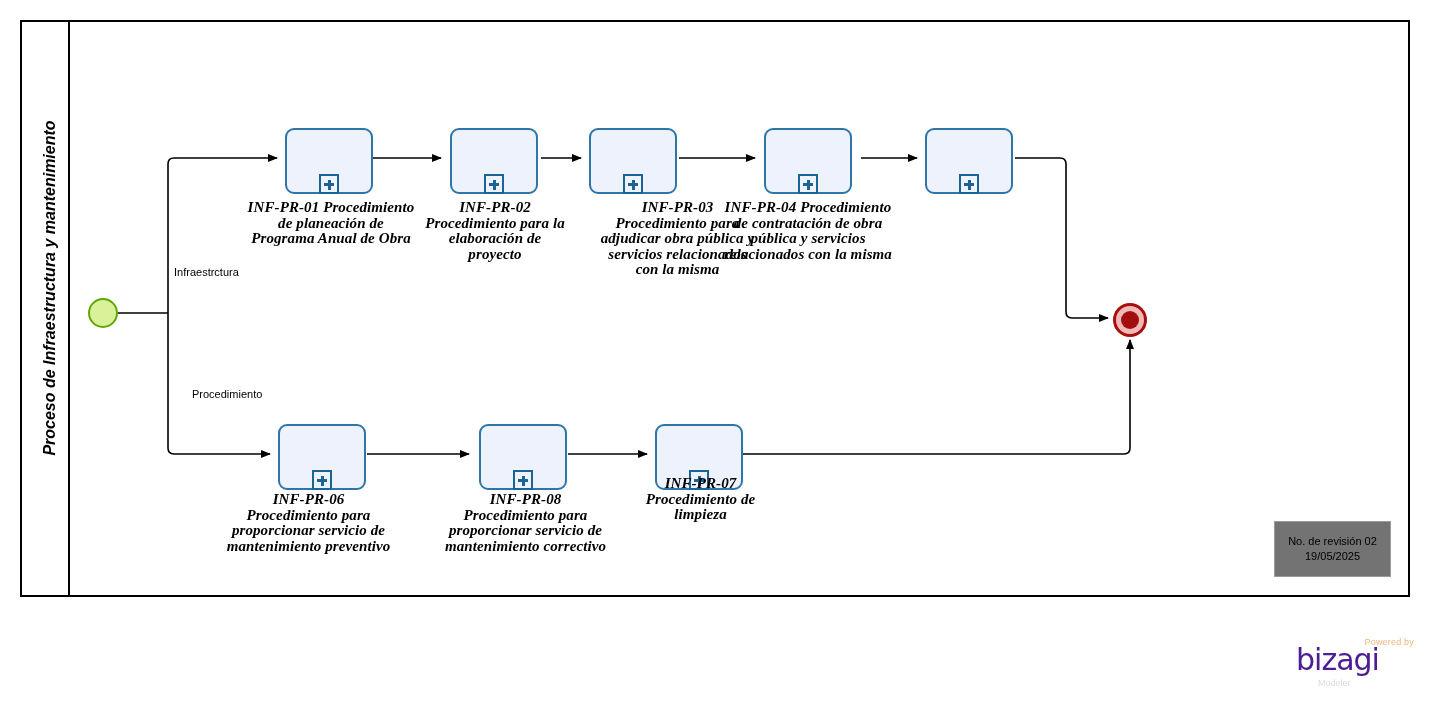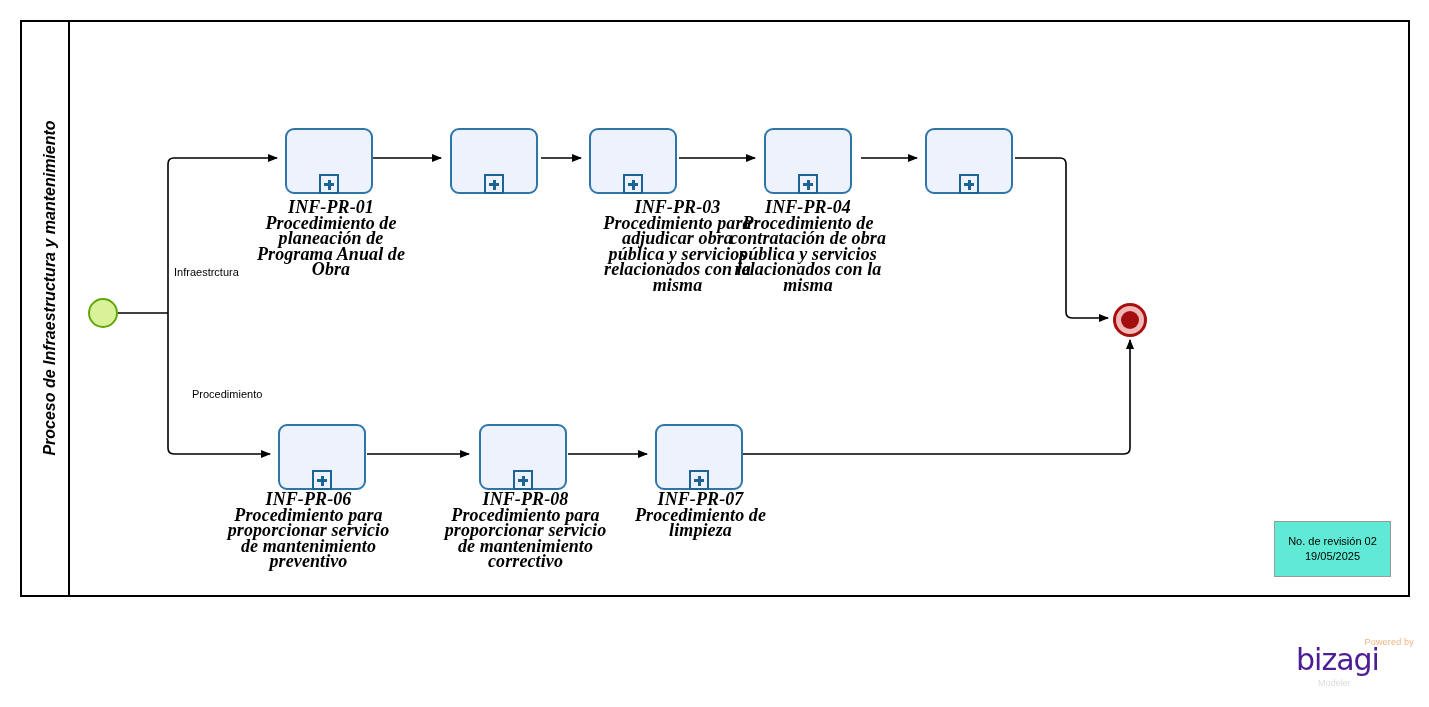--- a/index.html
+++ b/index.html
@@ -55,35 +55,35 @@
   .subproc-marker::before,
   .subproc-marker::after{
     content:"";position:absolute;background:#1a6496;
   }
   .subproc-marker::before{left:3px;top:7px;width:10px;height:3px;}
   .subproc-marker::after{left:6.5px;top:3.5px;width:3px;height:10px;}
 
   .task-label{
     position:absolute;text-align:center;
     font-family:"Liberation Serif", serif;
-    font-size:18px;font-style:italic;font-weight:bold;color:#000;
+    font-size:15px;font-style:italic;font-weight:bold;color:#000;
     line-height:15.5px;letter-spacing:0.1px;
   }
 
   
   .flow-label{
     position:absolute;
     font-family:"Liberation Sans", sans-serif;
     font-size:11px;color:#000;white-space:nowrap;
   }
 
   
   .revision-box{
     position:absolute;left:1274px;top:521px;width:117px;height:56px;
-    background:#5eead4;border:1px solid #9a9a9a;box-sizing:border-box;
+    background:#737373;border:1px solid #9a9a9a;box-sizing:border-box;
     display:flex;flex-direction:column;align-items:center;justify-content:center;
     font-family:"Liberation Sans", sans-serif;font-size:11px;color:#000;
     line-height:15px;
   }
 
   
   .bizagi{
     position:absolute;left:1296px;top:637px;width:120px;height:54px;
   }
   .bizagi .powered{
@@ -146,20 +146,21 @@
   <div class="flow-label" style="left:192px;top:388px;">Procedimiento</div>
 
   <div class="task" style="left:285px;top:128px;">
     <div class="subproc-marker"></div>
   </div>
   <div class="task-label" style="left:246px;top:200px;width:170px;">INF-PR-01 Procedimiento de planeación de Programa Anual de Obra</div>
 
   <div class="task" style="left:450px;top:128px;">
     <div class="subproc-marker"></div>
   </div>
+  <div class="task-label" style="left:421px;top:200px;width:148px;">INF-PR-02 Procedimiento para la elaboración de proyecto</div>
 
   <div class="task" style="left:589px;top:128px;">
     <div class="subproc-marker"></div>
   </div>
   <div class="task-label" style="left:556px;top:200px;width:155px;margin-left:44px;">INF-PR-03 Procedimiento para adjudicar obra pública y servicios relacionados con la misma</div>
 
   <div class="task" style="left:764px;top:128px;">
     <div class="subproc-marker"></div>
   </div>
   <div class="task-label" style="left:723px;top:200px;width:170px;font-style:italic;">INF-PR-04 Procedimiento de contratación de obra pública y servicios relacionados con la misma</div>
@@ -174,21 +175,21 @@
   <div class="task-label" style="left:226px;top:492px;width:165px;">INF-PR-06 Procedimiento para proporcionar servicio de mantenimiento preventivo</div>
 
   <div class="task" style="left:479px;top:424px;">
     <div class="subproc-marker"></div>
   </div>
   <div class="task-label" style="left:443px;top:492px;width:165px;">INF-PR-08 Procedimiento para proporcionar servicio de mantenimiento correctivo</div>
 
   <div class="task" style="left:655px;top:424px;">
     <div class="subproc-marker"></div>
   </div>
-  <div class="task-label" style="left:628px;top:492px;width:145px;">INF-PR-07 Procedimiento de limpieza</div>
+  <div class="task-label" style="left:628px;top:476px;width:145px;">INF-PR-07 Procedimiento de limpieza</div>
 
   <div class="revision-box">
     <div>No. de revisión 02</div>
     <div>19/05/2025</div>
   </div>
 
   <div class="bizagi">
     <div class="powered">Powered by</div>
     <div class="wordmark">bizagi</div>
     <div class="modeler">Modeler</div>

